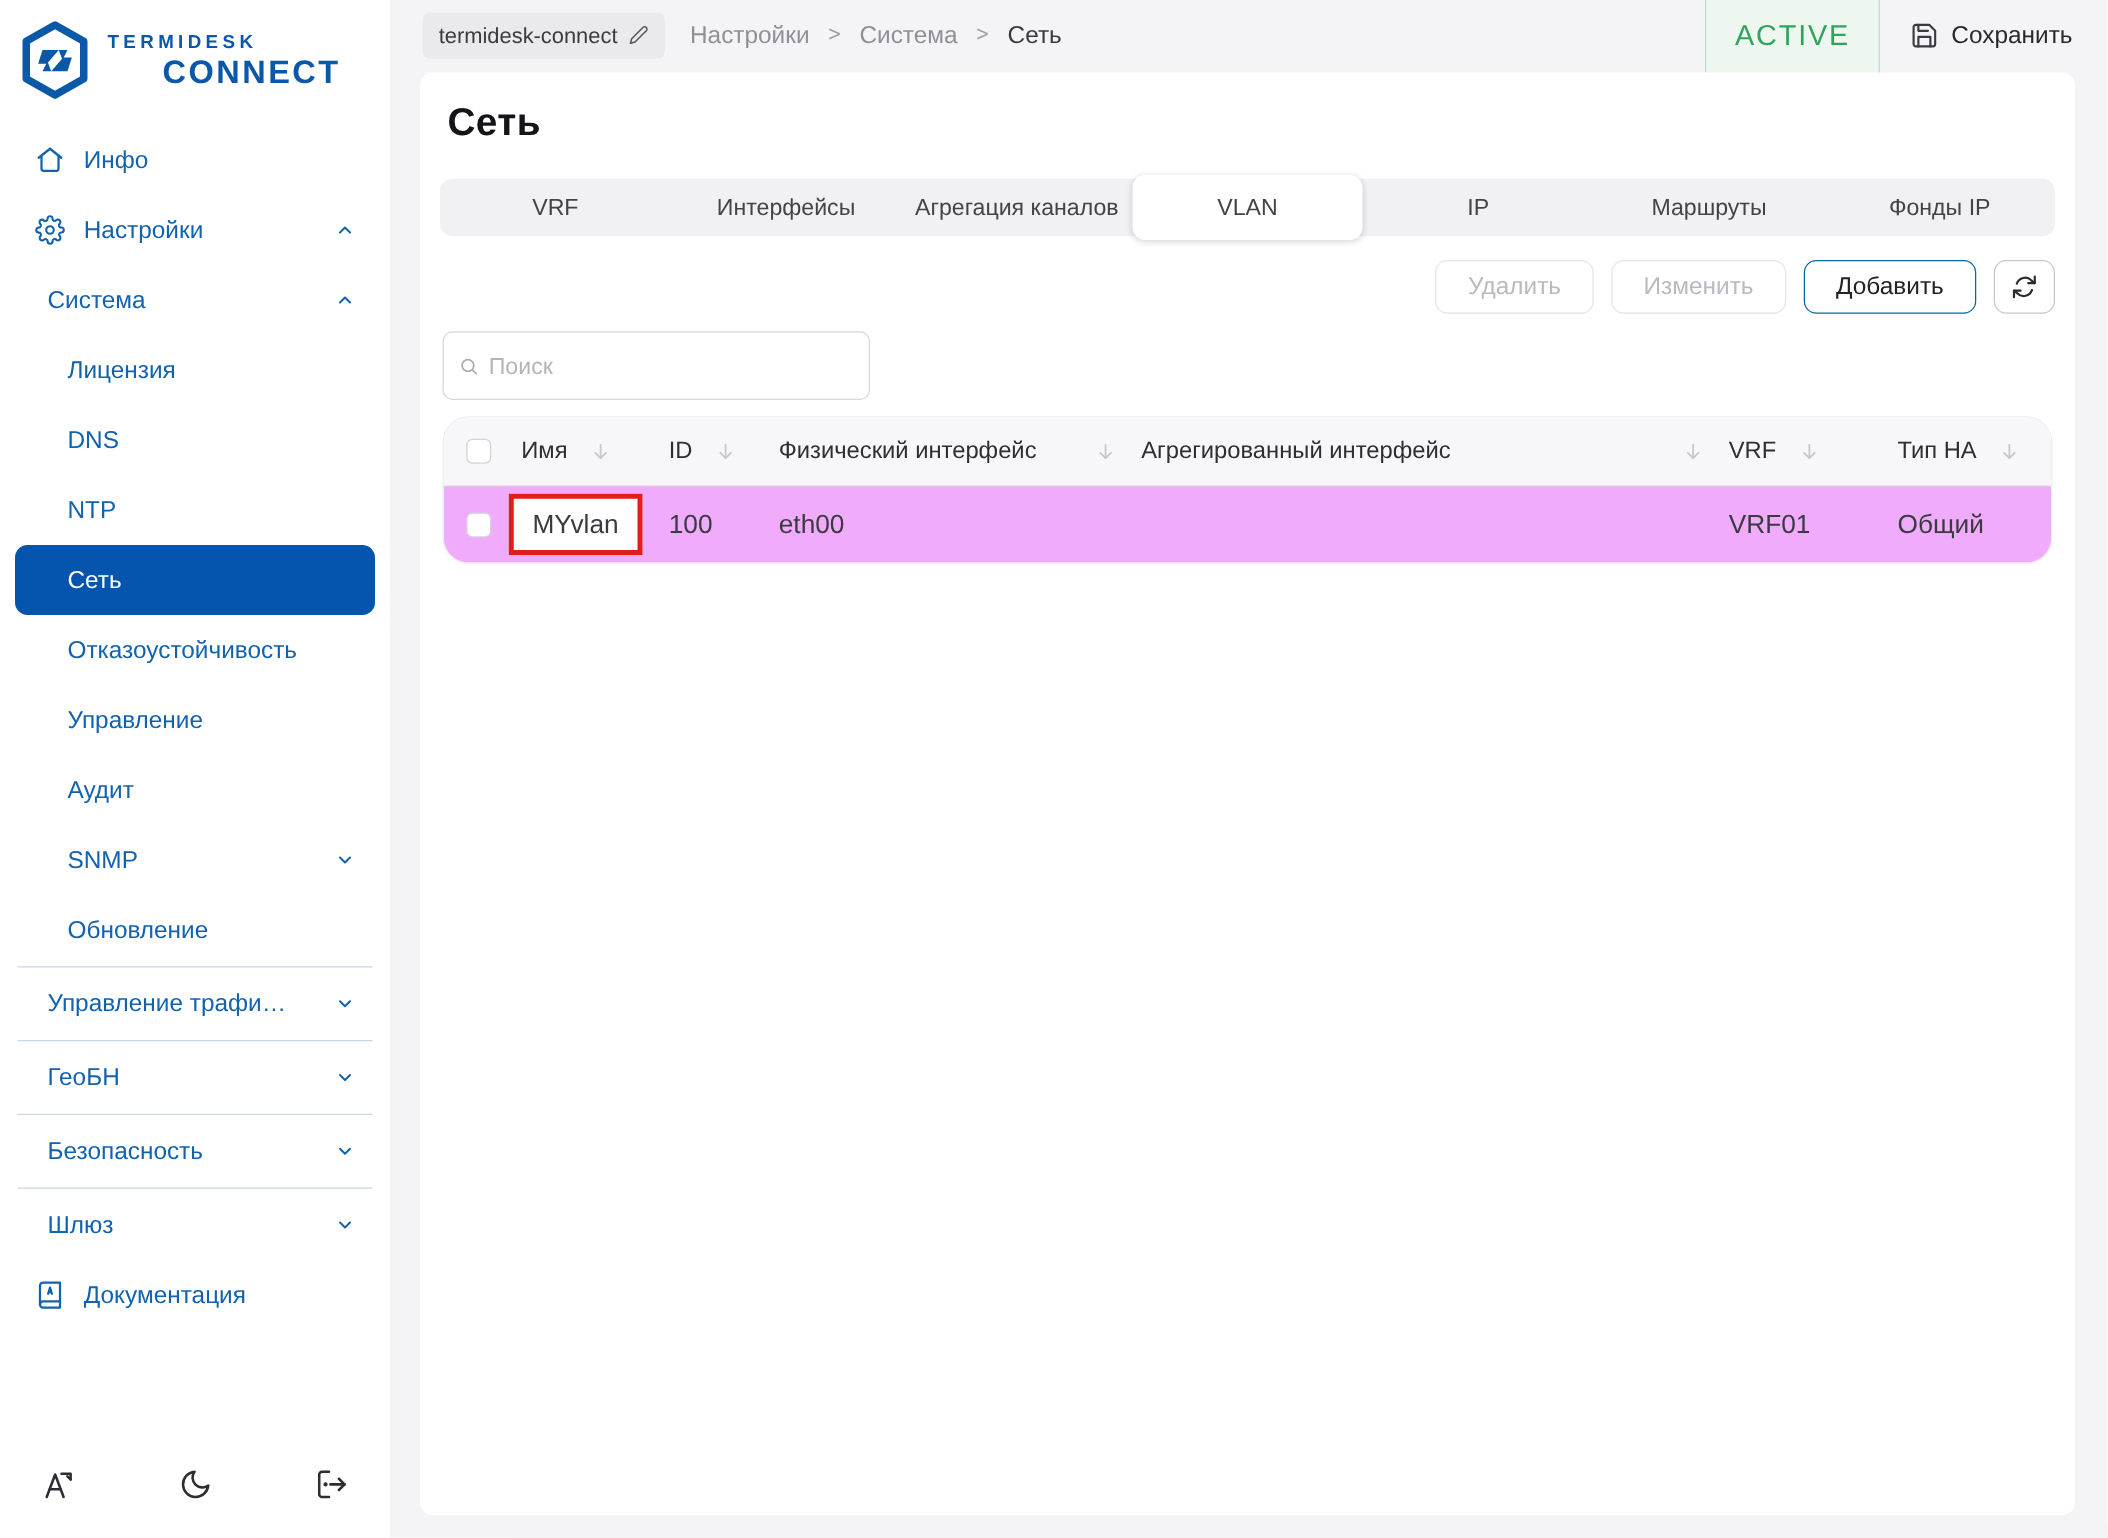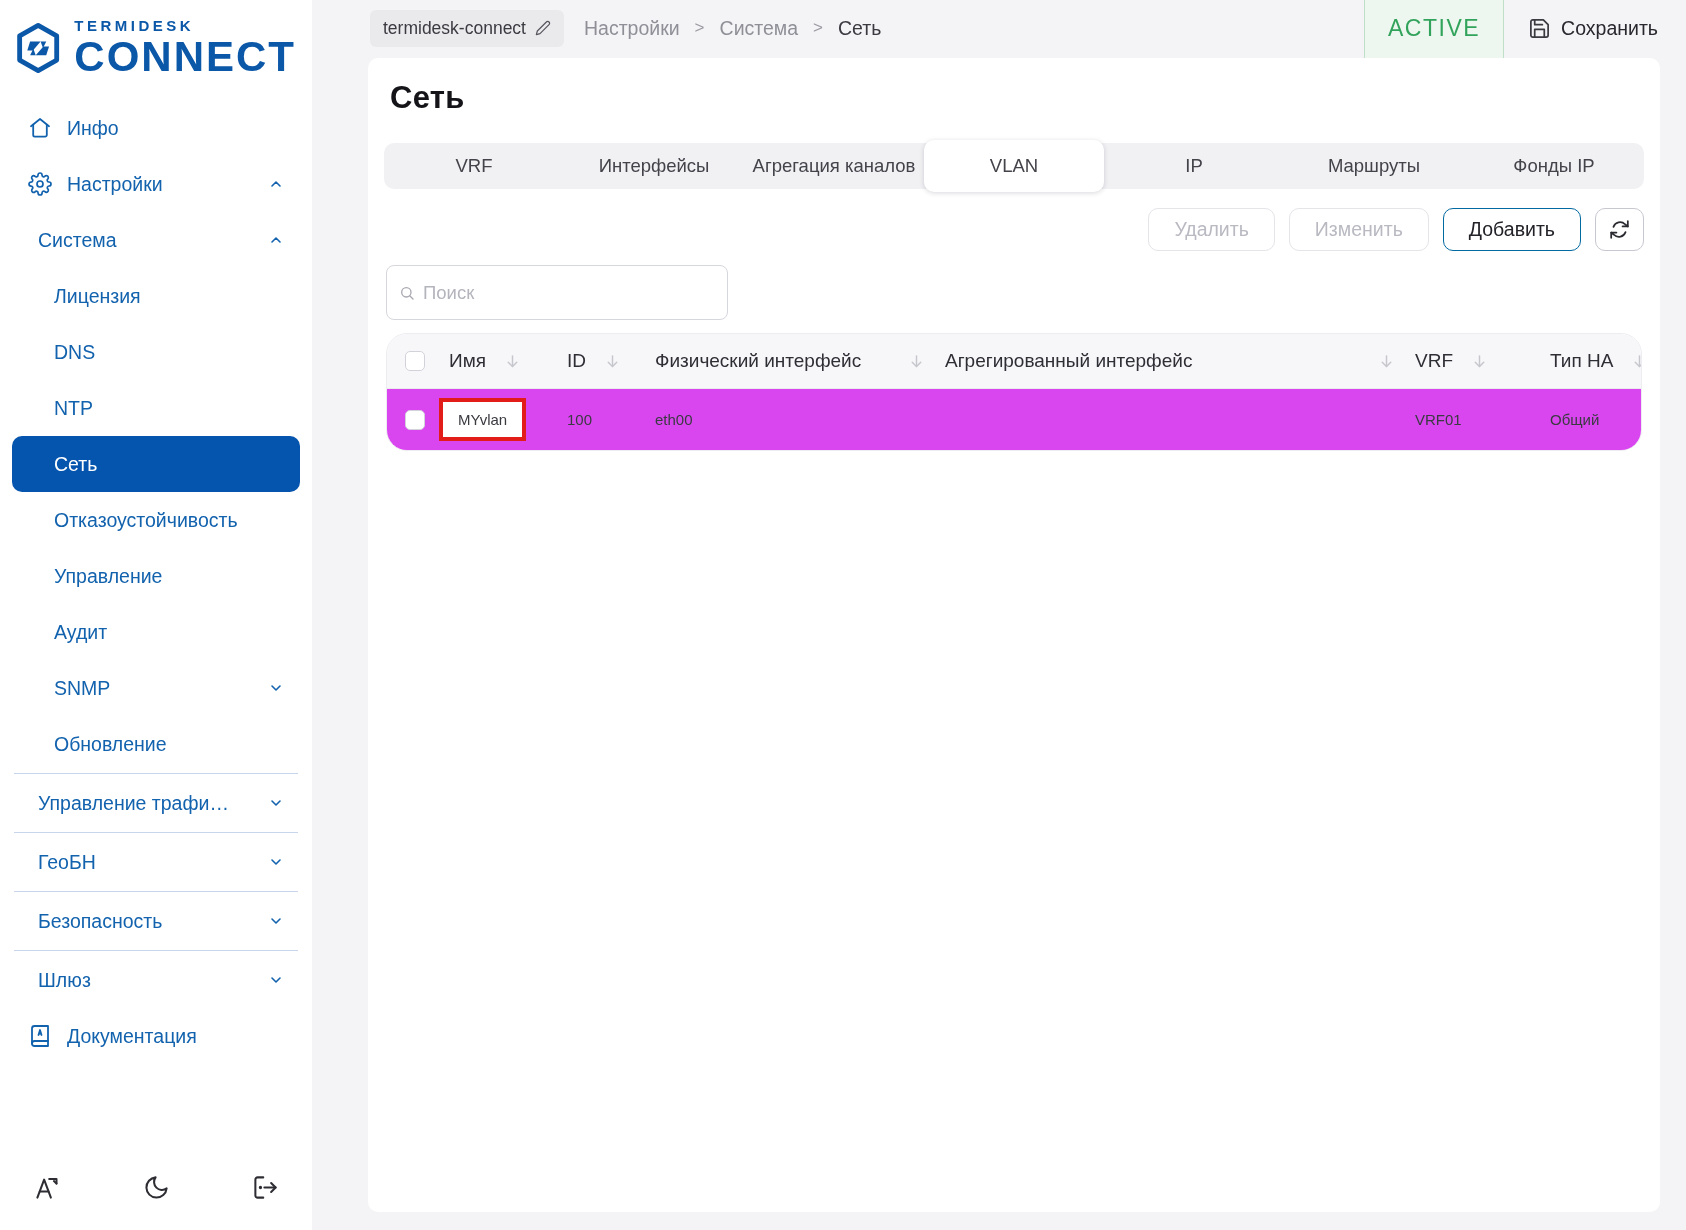--- a/index.html
+++ b/index.html
@@ -2,33 +2,33 @@
 <html><head>
 <meta charset="utf-8">
 <style>
   * { box-sizing: border-box; margin: 0; padding: 0; }
   html,body { width:1686px; height:1230px; overflow:hidden; }
   body {
     font-family: "Liberation Sans", "DejaVu Sans", sans-serif;
     background:#f4f4f6;
     color:#3a3a41;
   }
-  .app { display:flex; width:100%; height:100%;gap:32px; }
+  .app { display:flex; width:100%; height:100%; }
 
   
   .sidebar {
     width:312px; min-width:312px; height:100%;
     background:#ffffff;
     display:flex; flex-direction:column;
     padding:12px 0 0 0;
   }
   .logo { display:flex; align-items:center; gap:12px; padding:4px 16px 14px 14px; cursor:pointer; }
   .brand-text { display:flex; flex-direction:column; line-height:1; }
   .brand-line1 { color:#0b57a8; font-size:15px; font-weight:bold; letter-spacing:3.5px; margin-bottom:3px; }
-  .brand-line2 { color:#0b57a8; font-size:42px; font-weight:bold; letter-spacing:2px; }
+  .brand-line2 { color:#0b57a8; font-size:26px; font-weight:bold; letter-spacing:2px;margin-left:44px; }
   .nav { flex:1; padding:6px 12px 0 12px; display:flex; flex-direction:column; }
   .nav-item {
     height:56px; display:flex; align-items:center;
     color:#1262ae; font-size:19.5px; cursor:pointer; border-radius:10px;
     flex:0 0 auto;
   }
   .nav-item .ni-icon { width:24px; height:24px; margin-right:15px; flex:0 0 auto; }
   .nav-item.lvl0 { padding-left:16px; }
   .nav-item.lvl1 { padding-left:26px; }
   .nav-item.lvl2 { padding-left:42px; }
@@ -102,21 +102,21 @@
   }
   .search-box input::placeholder { color:#b4b4bd; }
 
   .table { margin:13px 4px 0 4px; border:1px solid #ededf1; border-radius:21px; overflow:hidden; }
   .trow {
     display:grid;
     grid-template-columns:56px 118px 88px 290px 470px 135px 130px 1fr;
     align-items:center;
   }
   .thead { background:#f7f7f9; height:54px; color:#2e2e35; font-size:19px; }
-  .tdata { background:#d946ef; height:62px; border-top:1px solid #e9e9ee; color:#3a3a41; font-size:15px; }
+  .tdata { background:#f0abfc; height:62px; border-top:1px solid #e9e9ee; color:#3a3a41; font-size:21px; }
   .cell { display:flex; align-items:center; gap:18px; padding-left:6px; min-width:0; }
   .cell-check { justify-content:center; padding-left:0; }
   .checkbox {
     width:20px; height:20px; border:1.5px solid #d2d2da; border-radius:5px; background:#fff; cursor:pointer;
   }
   .sort-icon { width:17px; height:17px; color:#c6c6cd; cursor:pointer; flex:0 0 auto; }
   .red-box {
     display:inline-block; border:4px solid #e21c18; background:#fff;
     padding:10px 15px; margin-left:-10px; line-height:1;
   }

